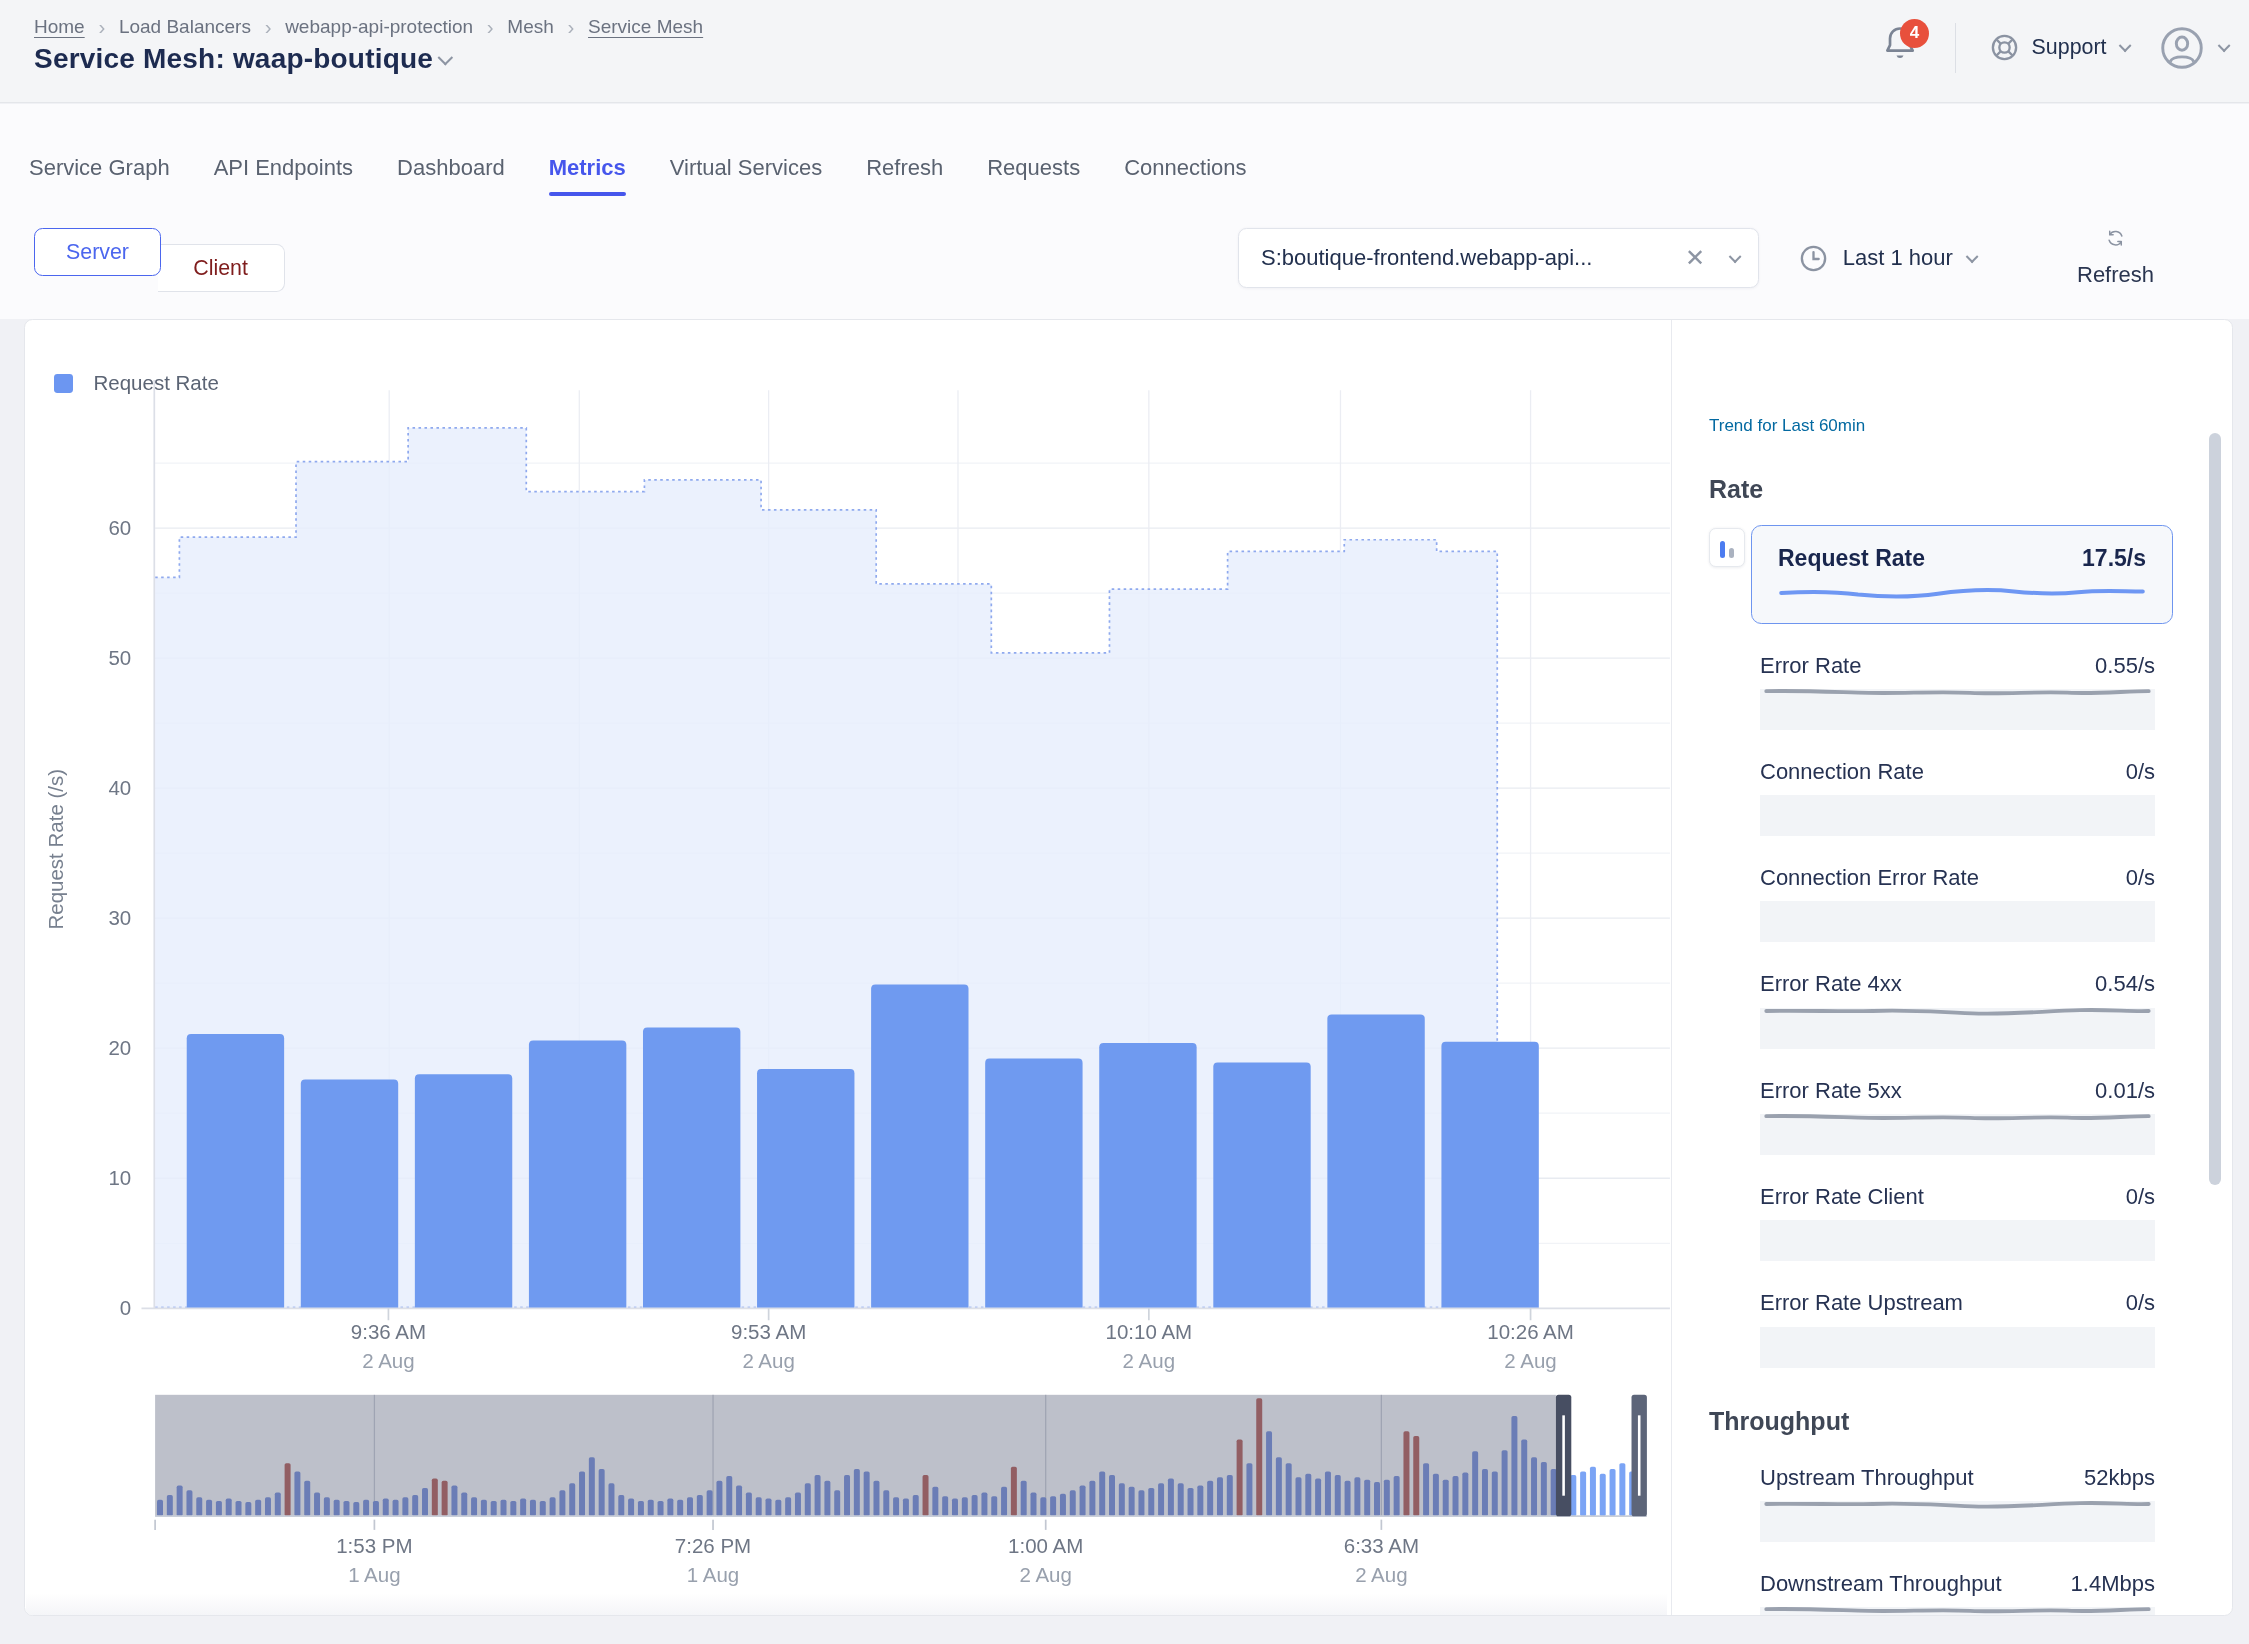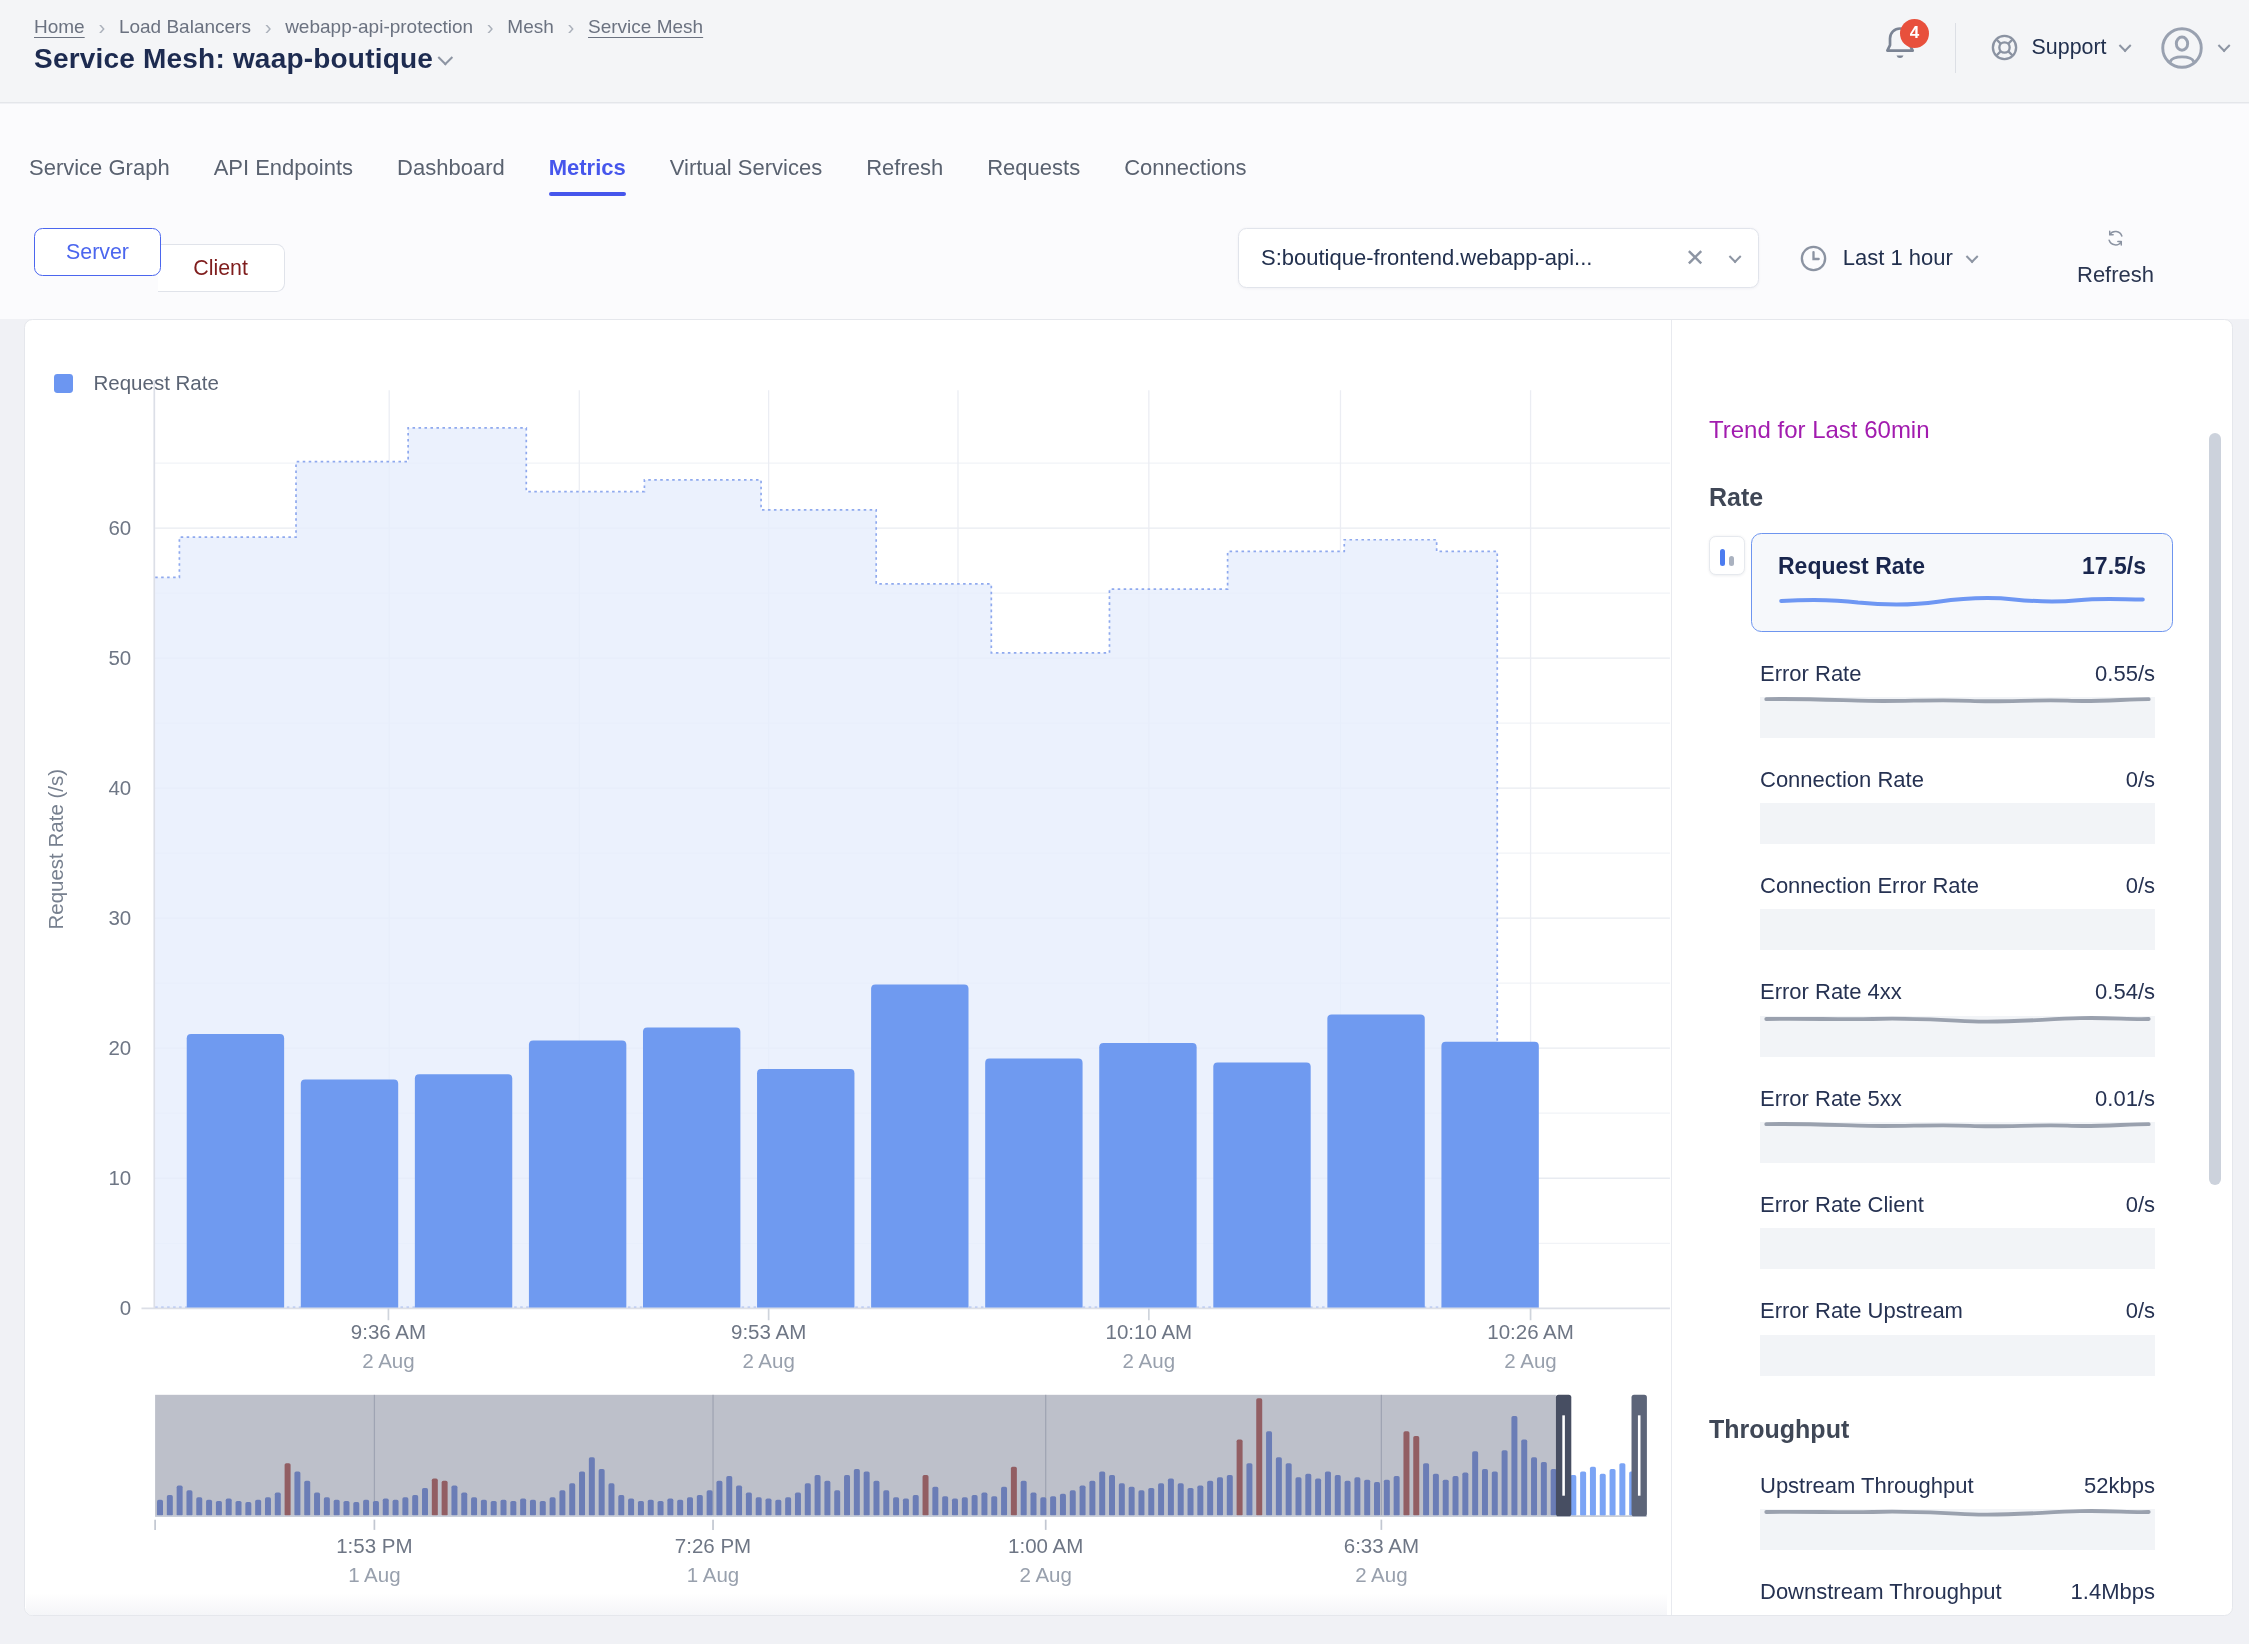--- a/index.html
+++ b/index.html
@@ -50,21 +50,21 @@
   .card { position:absolute; left:24px; top:319px; width:2209px; height:1297px; background:#fff; border:0.9px solid #e5e7ec; border-radius:8.5px; overflow:hidden; }
   .legend { position:absolute; left:29px; top:51px; display:flex; align-items:center; gap:20.5px; }
   .legend .swatch { width:19px; height:19px; border-radius:3.4px; background:#6c96f1; }
   .legend .lbl { font-size:20.5px; color:#5b6474; }
   #main-chart { position:absolute; left:0; top:36px; }
   #brush-chart { position:absolute; left:0; top:1062px; }
   .card-fade { position:absolute; left:0.9px; bottom:0; width:1641px; height:22px; background:linear-gradient(to bottom, rgba(255,255,255,0), #f4f5f8); }
 
   
   .panel { position:absolute; top:0; left:1646px; width:563px; height:100%; border-left:0.9px solid #e8eaef; padding:96px 0 0 37px; }
-  .panel-header { font-size:24px; color:#a21caf; }
+  .panel-header { font-size:17px; color:#0369a1; }
   .section-title { font-size:25px; font-weight:700; color:#3f4756; margin-top:39px; }
   .metric-card-row { display:flex; margin-top:20.5px; }
   .metric-icon { width:36px; height:39px; background:#fff; border:0.9px solid #e6e9ee; border-radius:6.8px; box-shadow:0 0.9px 2.6px rgba(30,40,70,.08); margin-top:3.4px; display:flex; align-items:flex-end; justify-content:center; gap:3.4px; padding-bottom:7.7px; }
   .metric-icon .b1 { width:5.1px; height:17px; border-radius:2.6px; background:#4c7cf0; }
   .metric-icon .b2 { width:5.1px; height:10.3px; border-radius:2.6px; background:#aab2c0; }
   .metric-card { margin-left:6px; width:422px; height:99px; background:#f6f8fb; border:1.7px solid #6e95ef; border-radius:10.3px; padding:19px 26px 0 26px; cursor:pointer; }
   .metric-card .line1 { display:flex; justify-content:space-between; align-items:baseline; }
   .metric-card .lbl { font-size:23px; font-weight:700; color:#19264d; }
   .metric-card .val { font-size:23px; font-weight:700; color:#19264d; }
   .metric-card svg { display:block; margin-top:10.3px; }

